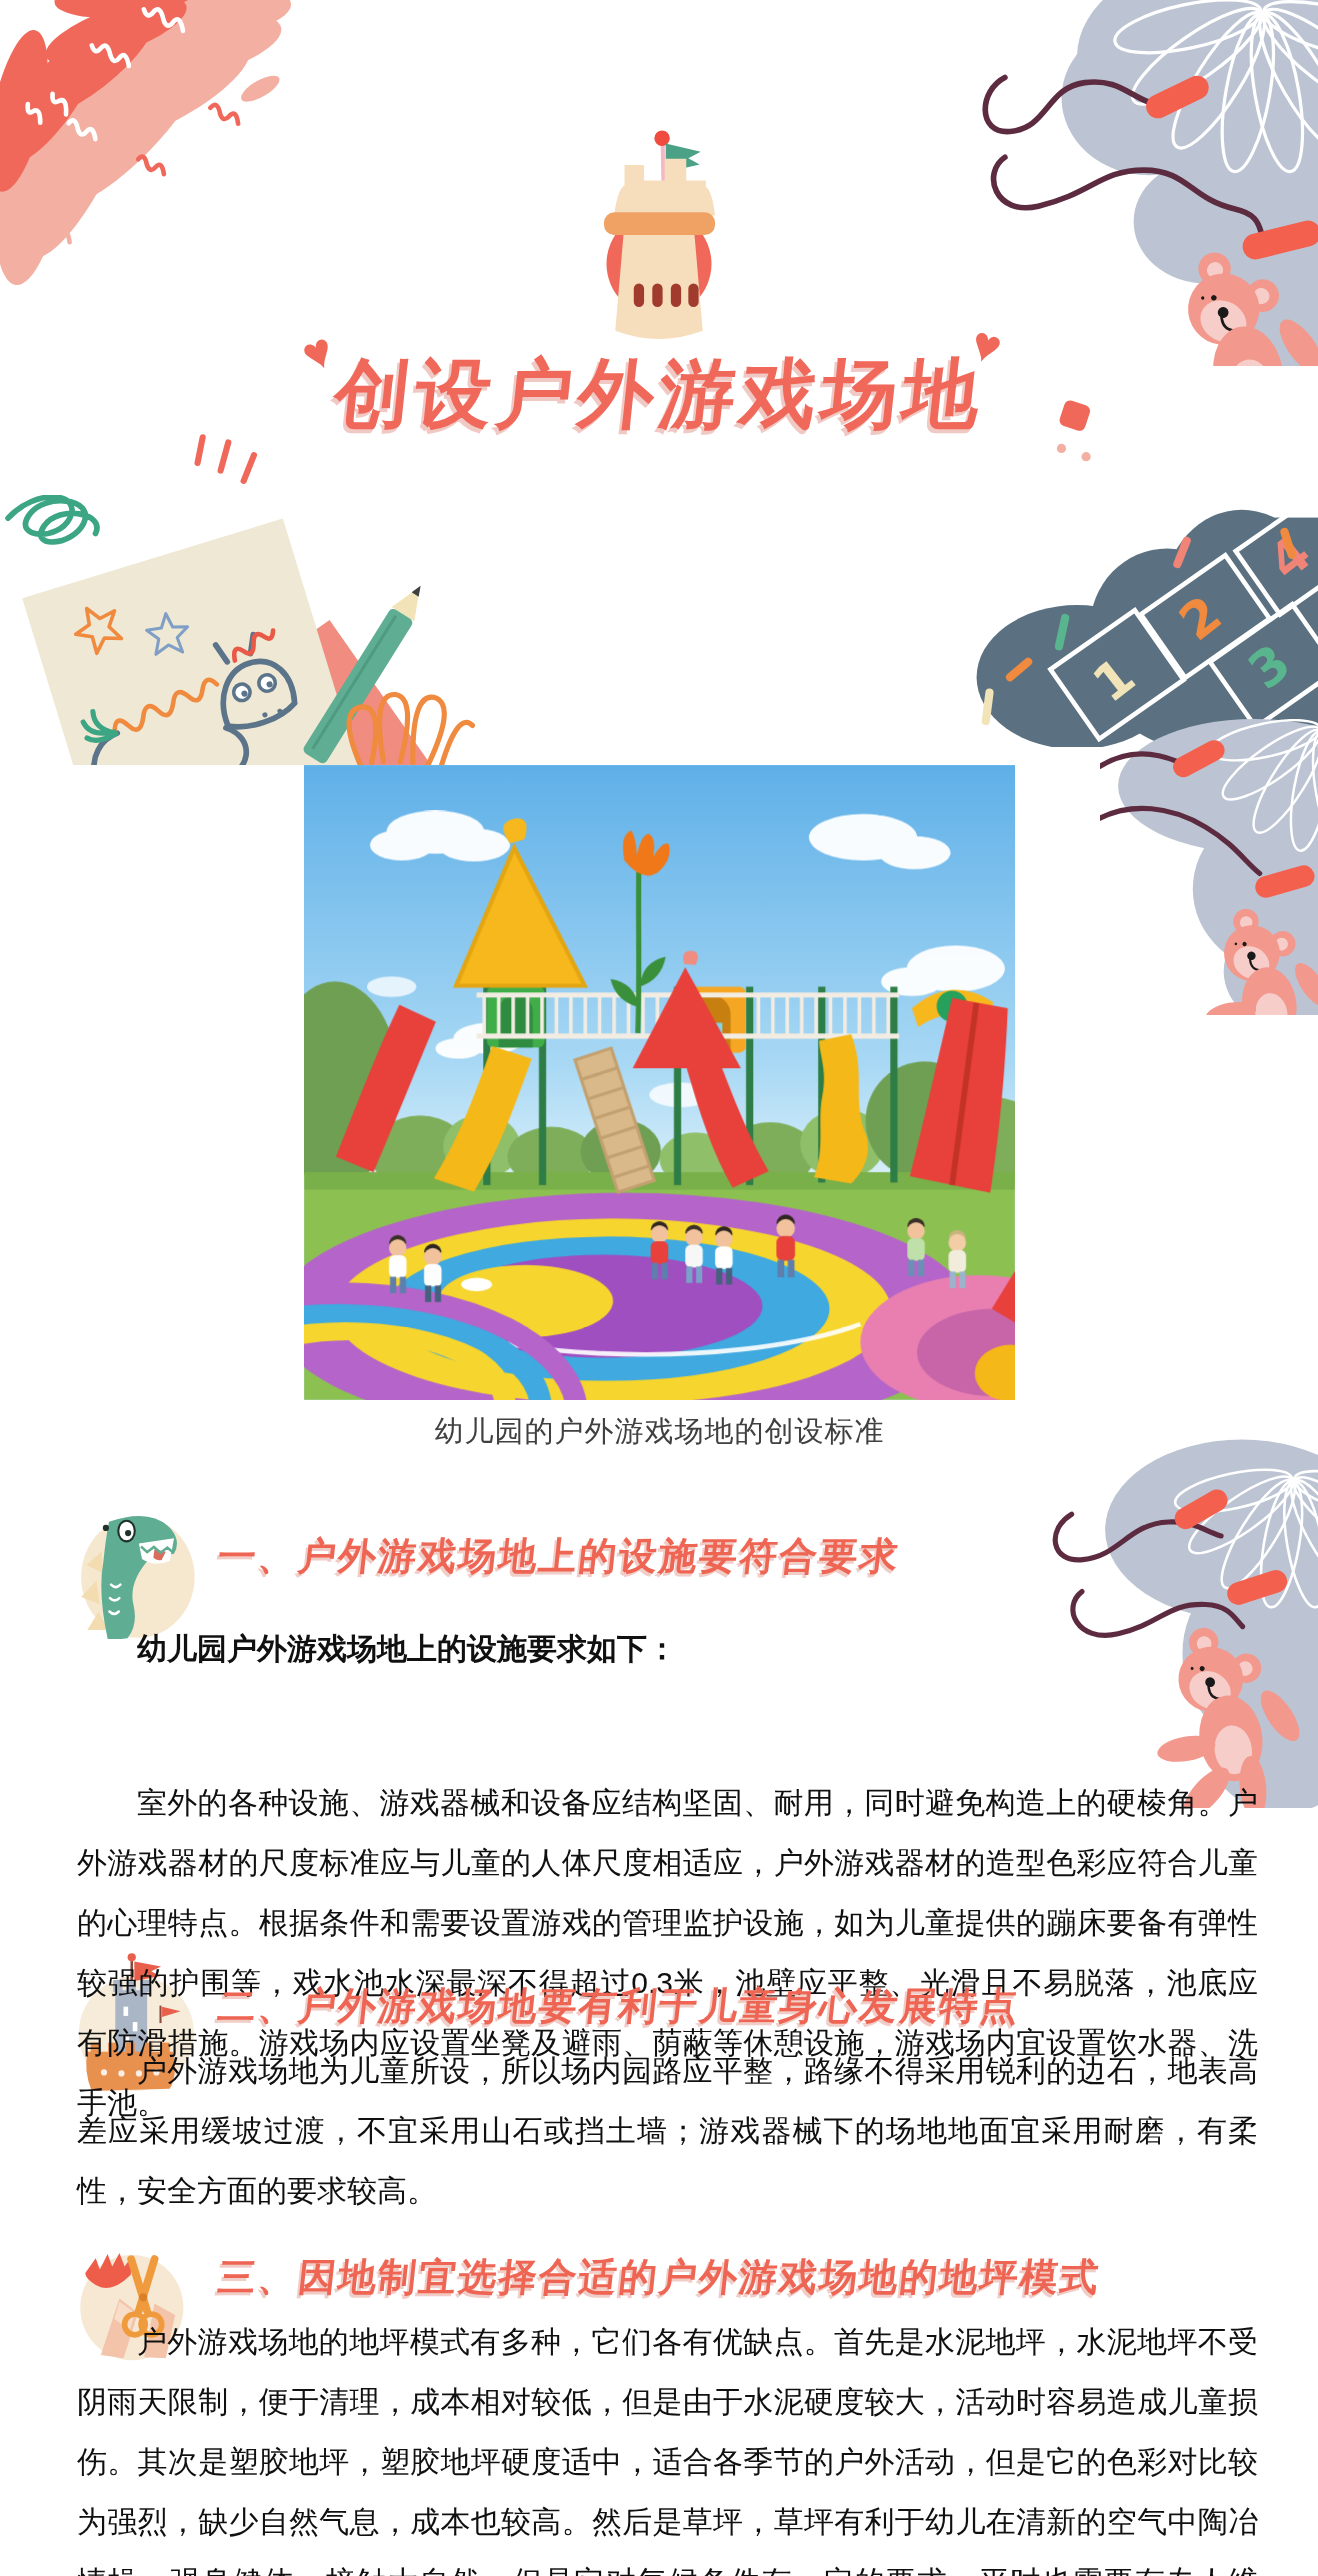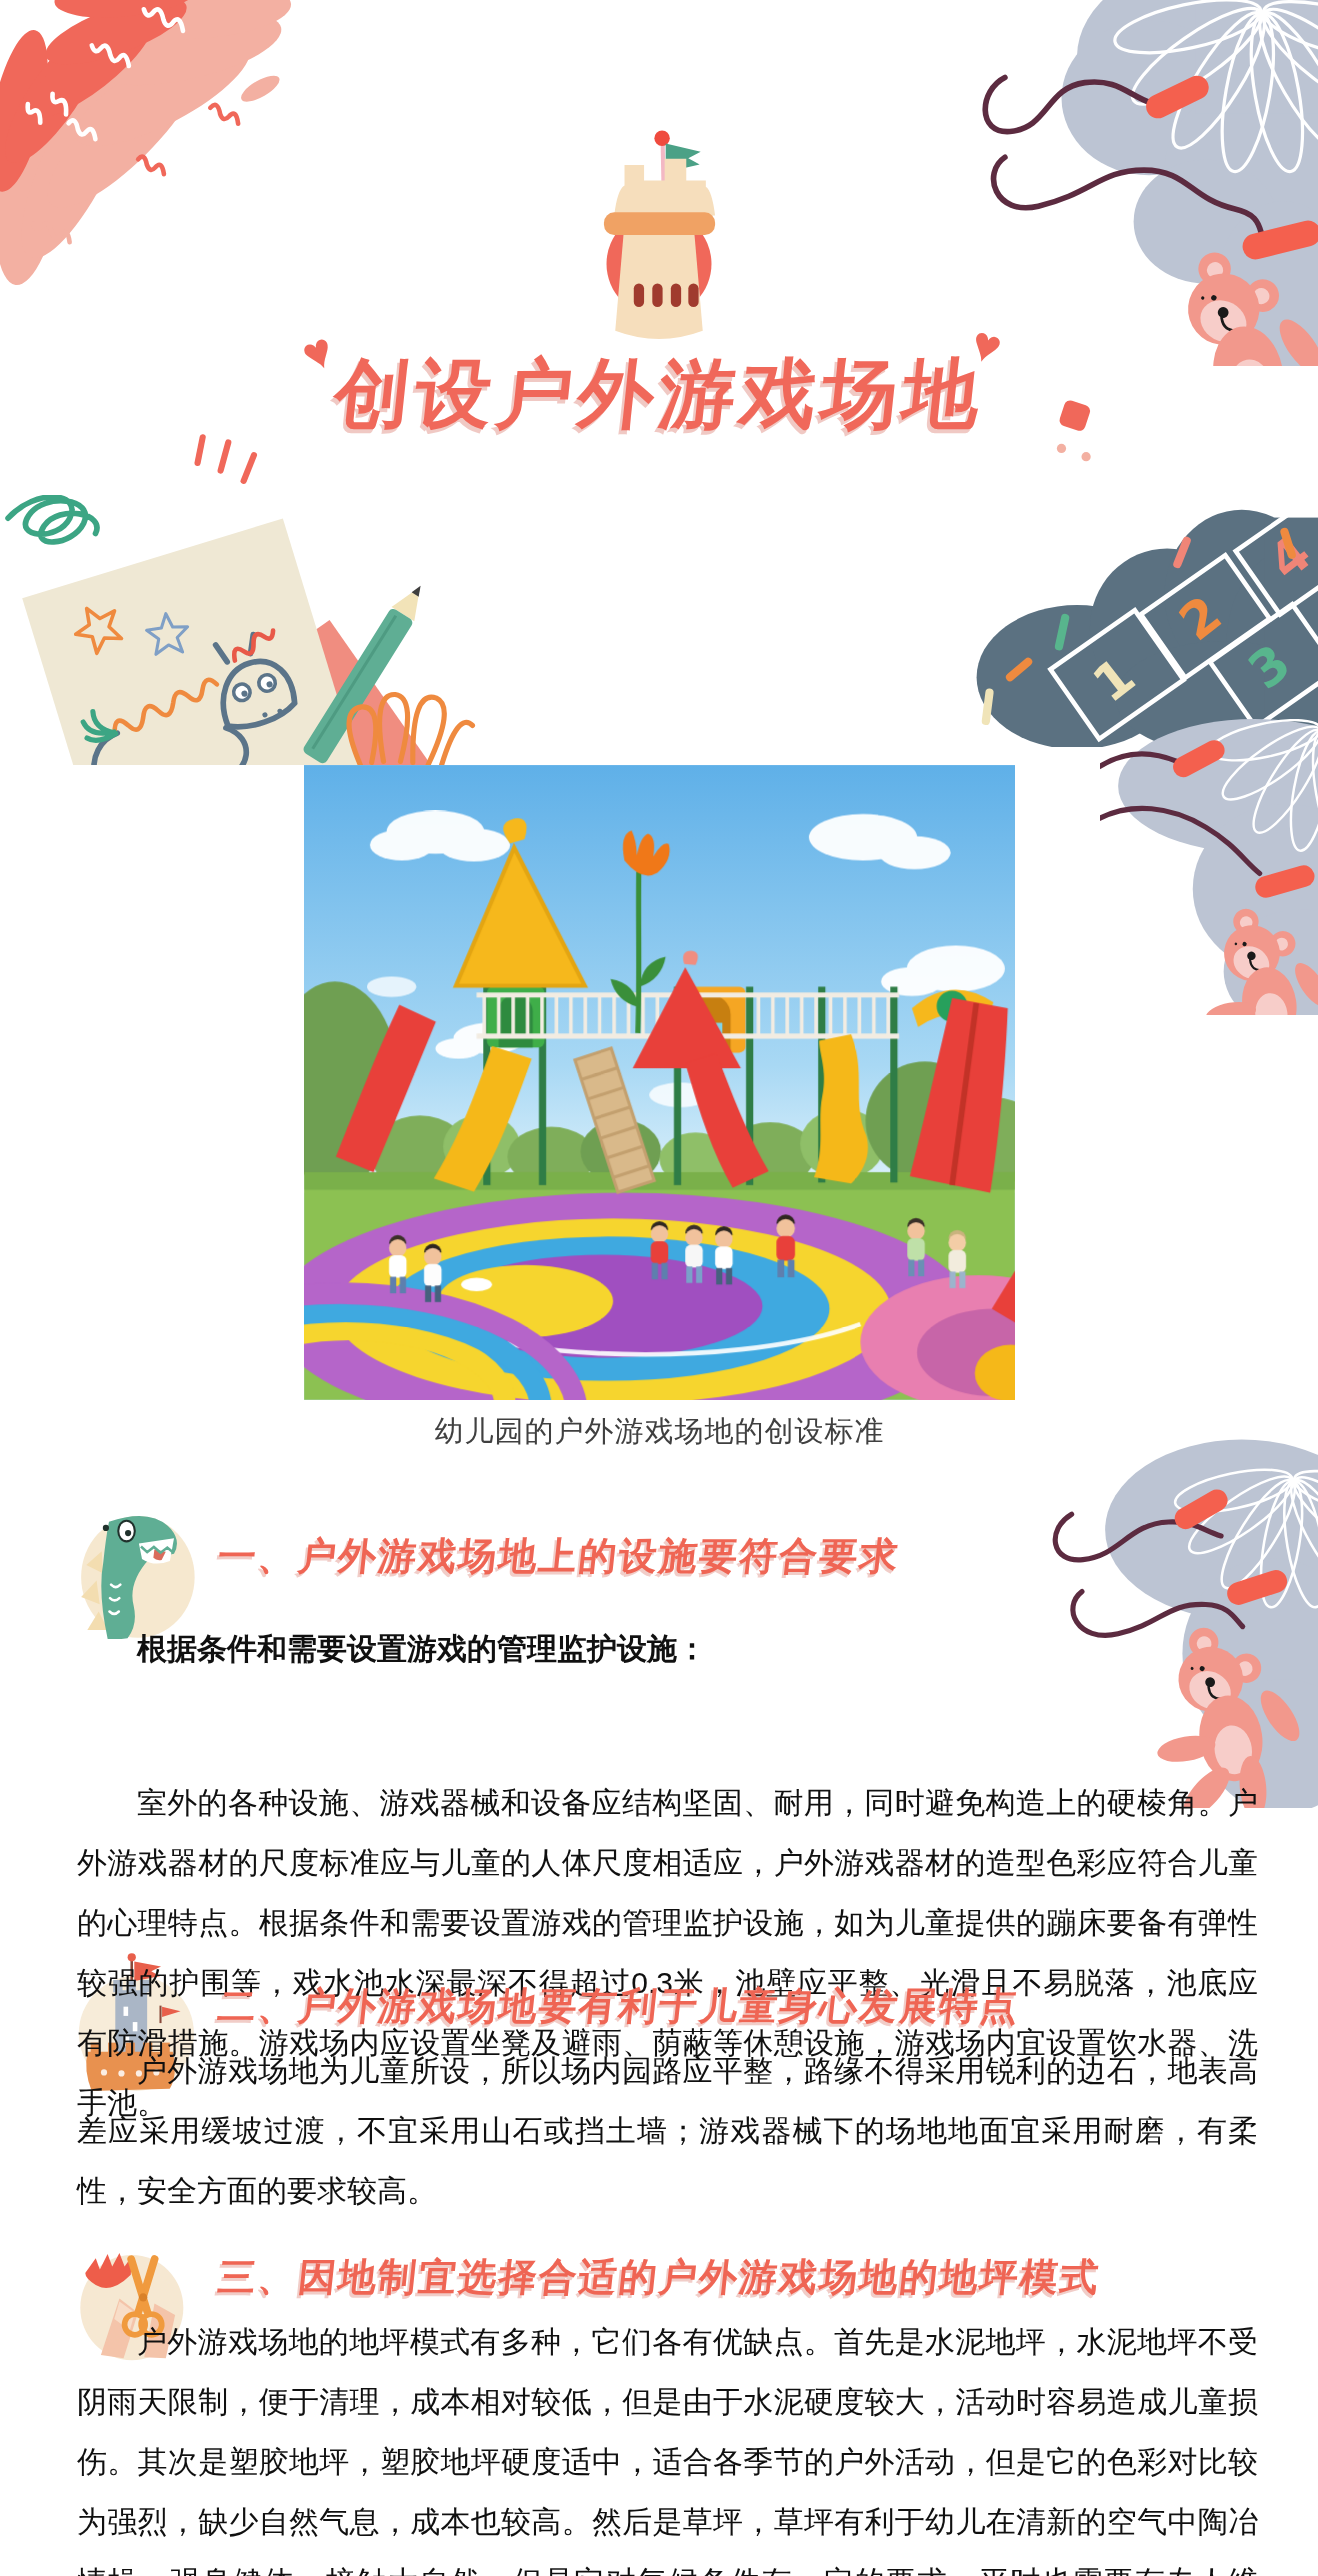--- a/index.html
+++ b/index.html
@@ -520,21 +520,21 @@
     <path d="M124 86 l12 11 13 -10 13 11 13 -10 12 10" stroke="#5fae94" stroke-width="5" fill="none"></path>
     <ellipse cx="96" cy="56" rx="16" ry="20" fill="#ffffff" stroke="#20312c" stroke-width="4"></ellipse>
     <circle cx="99" cy="60" r="6" fill="#20312c"></circle>
     <circle cx="56" cy="50" r="6" fill="#20312c"></circle>
     <g stroke="#ffffff" stroke-width="5" fill="none" stroke-linecap="round">
       <path d="M66 160 q9 9 18 0 m-20 26 q9 9 18 0 m-19 26 q9 9 18 0"></path>
     </g>
   </svg>
 </div>
 <div class="sec-heading" style="top:1531px;">一、户外游戏场地上的设施要符合要求</div>
-<div class="para bold content" style="top:1619px;">根据条件和需要设置游戏的管理监护设施：</div>
+<div class="para bold content" style="top:1619px;">幼儿园户外游戏场地上的设施要求如下：</div>
 <div class="para content" style="top:1773px;">室外的各种设施、游戏器械和设备应结构坚固、耐用，同时避免构造上的硬棱角。户外游戏器材的尺度标准应与儿童的人体尺度相适应，户外游戏器材的造型色彩应符合儿童的心理特点。根据条件和需要设置游戏的管理监护设施，如为儿童提供的蹦床要备有弹性较强的护围等，戏水池水深最深不得超过0.3米，池壁应平整、光滑且不易脱落，池底应有防滑措施。游戏场内应设置坐凳及避雨、荫蔽等休憩设施，游戏场内宜设置饮水器、洗手池。</div>
 
 <div class="deco" style="left:72px;top:1945px;">
   <svg width="139" height="149" viewBox="0 0 270 290">
     <ellipse cx="125" cy="172" rx="112" ry="112" fill="#f7ecd9"></ellipse>
     <line x1="116" y1="28" x2="116" y2="72" stroke="#8a4a3c" stroke-width="5"></line>
     <circle cx="116" cy="24" r="8" fill="#e85f4b"></circle>
     <path d="M121 32 l52 10 -19 9 17 10 -50 9 z" fill="#e85f4b"></path>
     <g fill="#aab6c6">
       <rect x="80" y="68" width="18" height="24"></rect>

